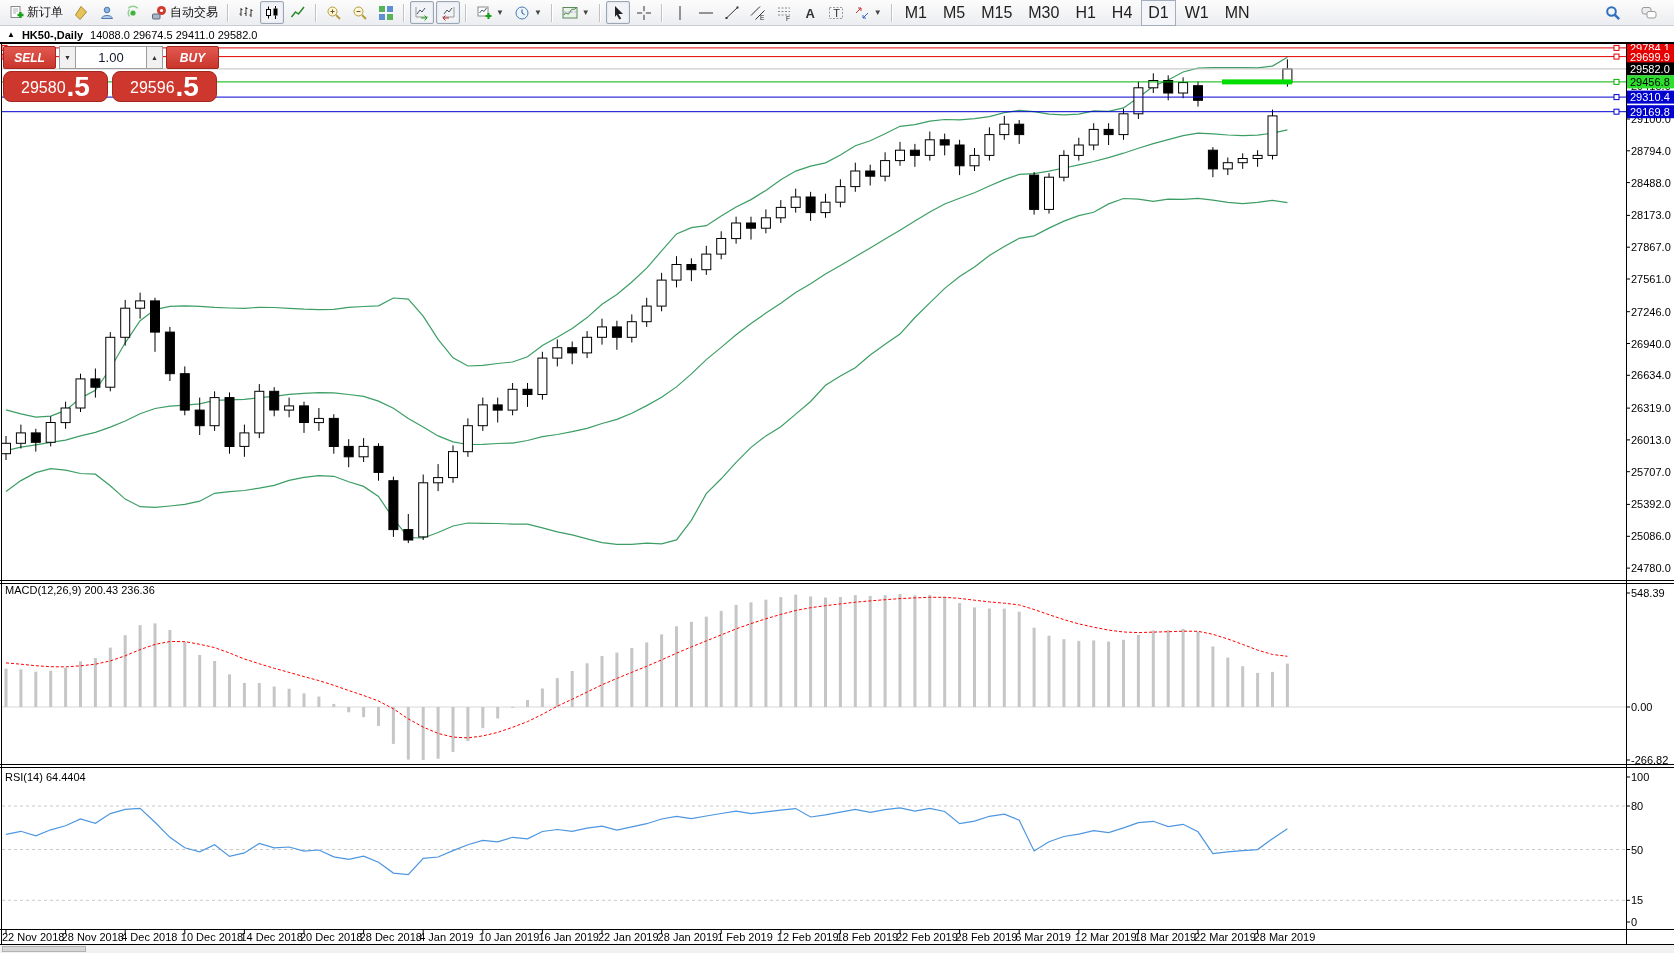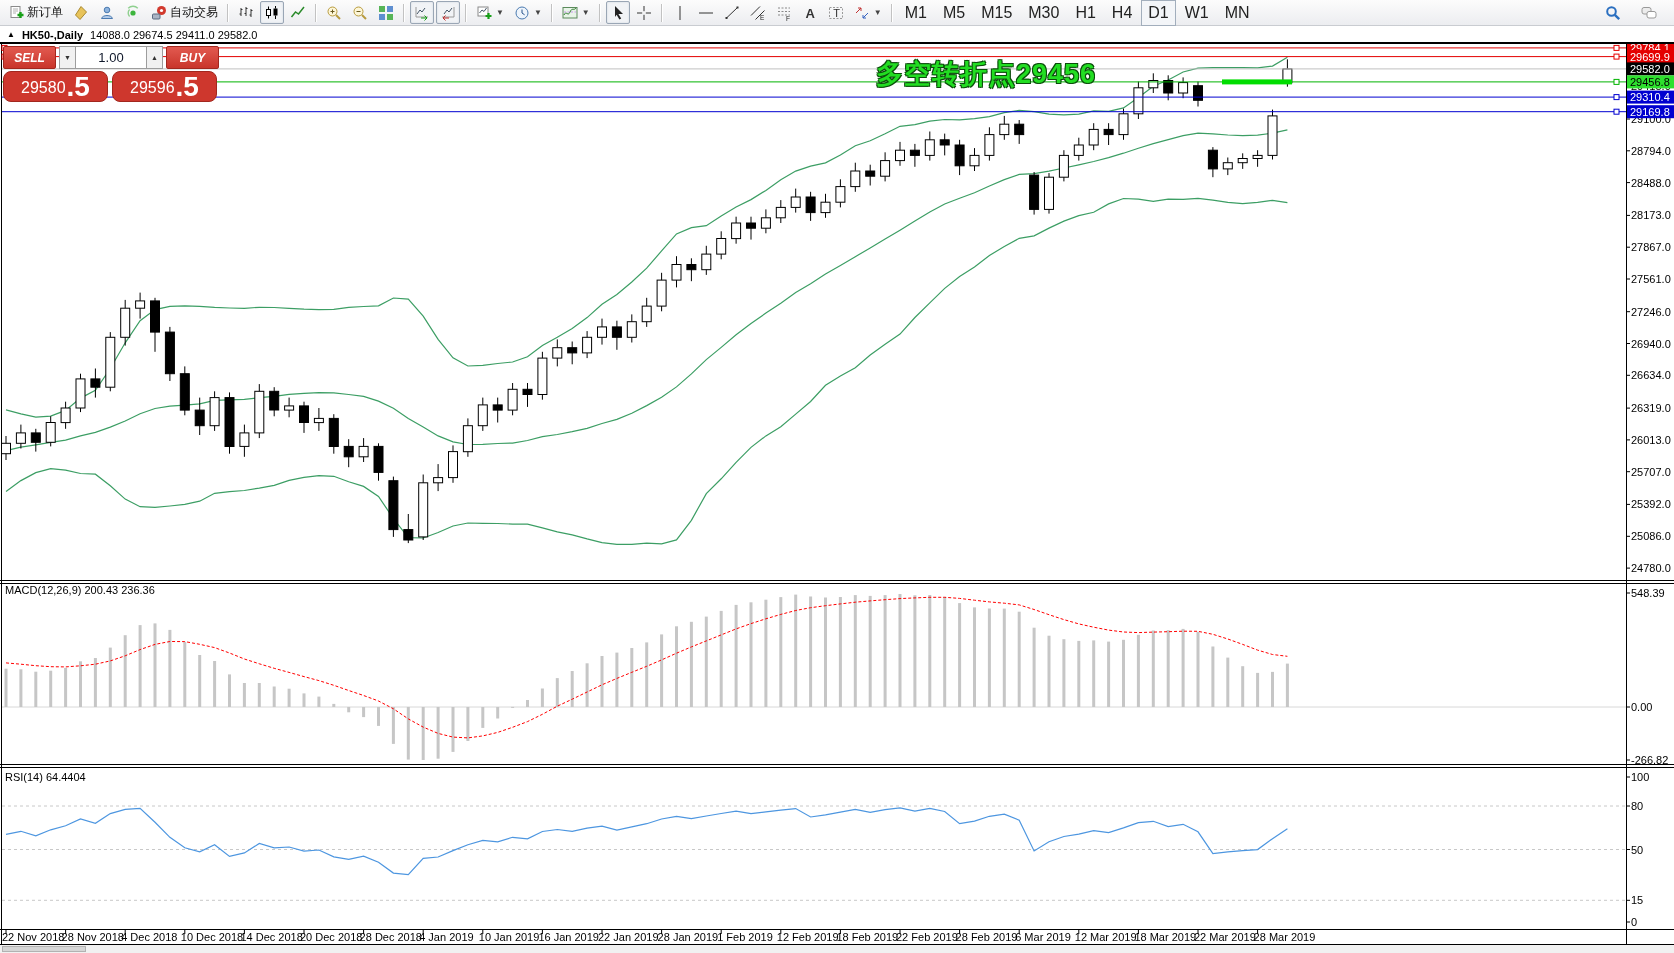--- a/index.html
+++ b/index.html
@@ -704,18 +704,17 @@
         <span class="price-main">29580</span>
           <span class="price-big">.5</span>
       </div>
       <div class="price-box">
         <span class="price-main">29596</span>
           <span class="price-big">.5</span>
       </div>
     </div>
   </div>
 
-  <div class="annotation">多空转折点29456</div>
 
   <div class="hscroll">
     <div class="hthumb"></div>
   </div>
 </div>
 
 </body></html>

